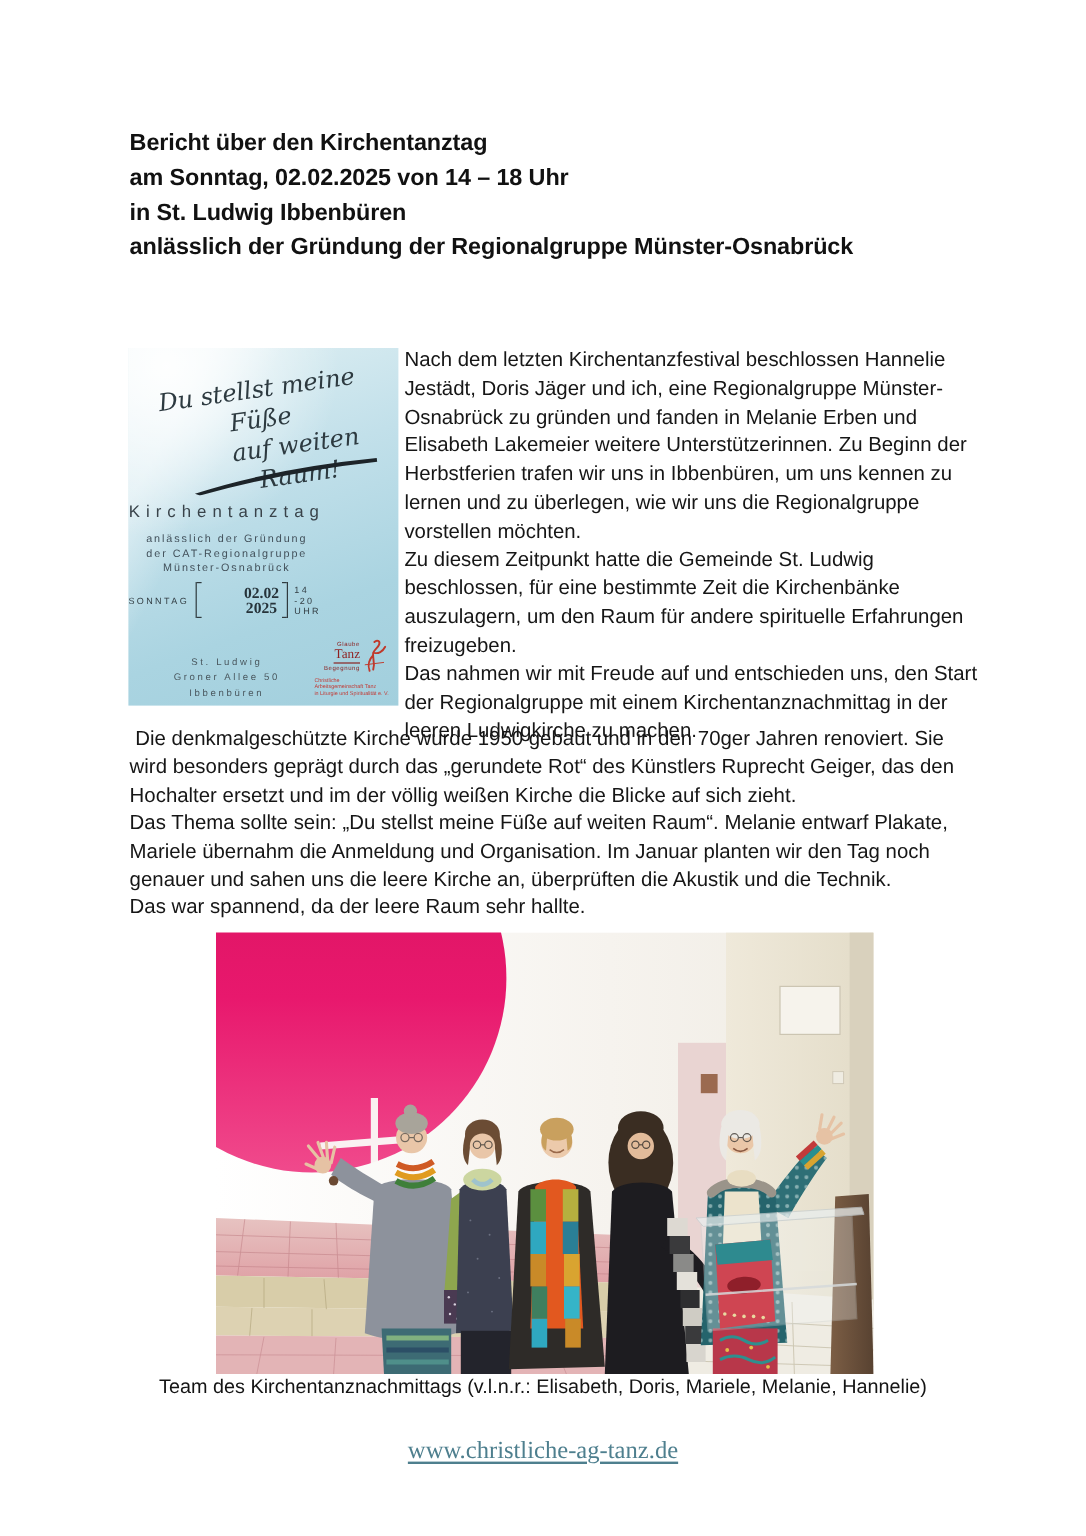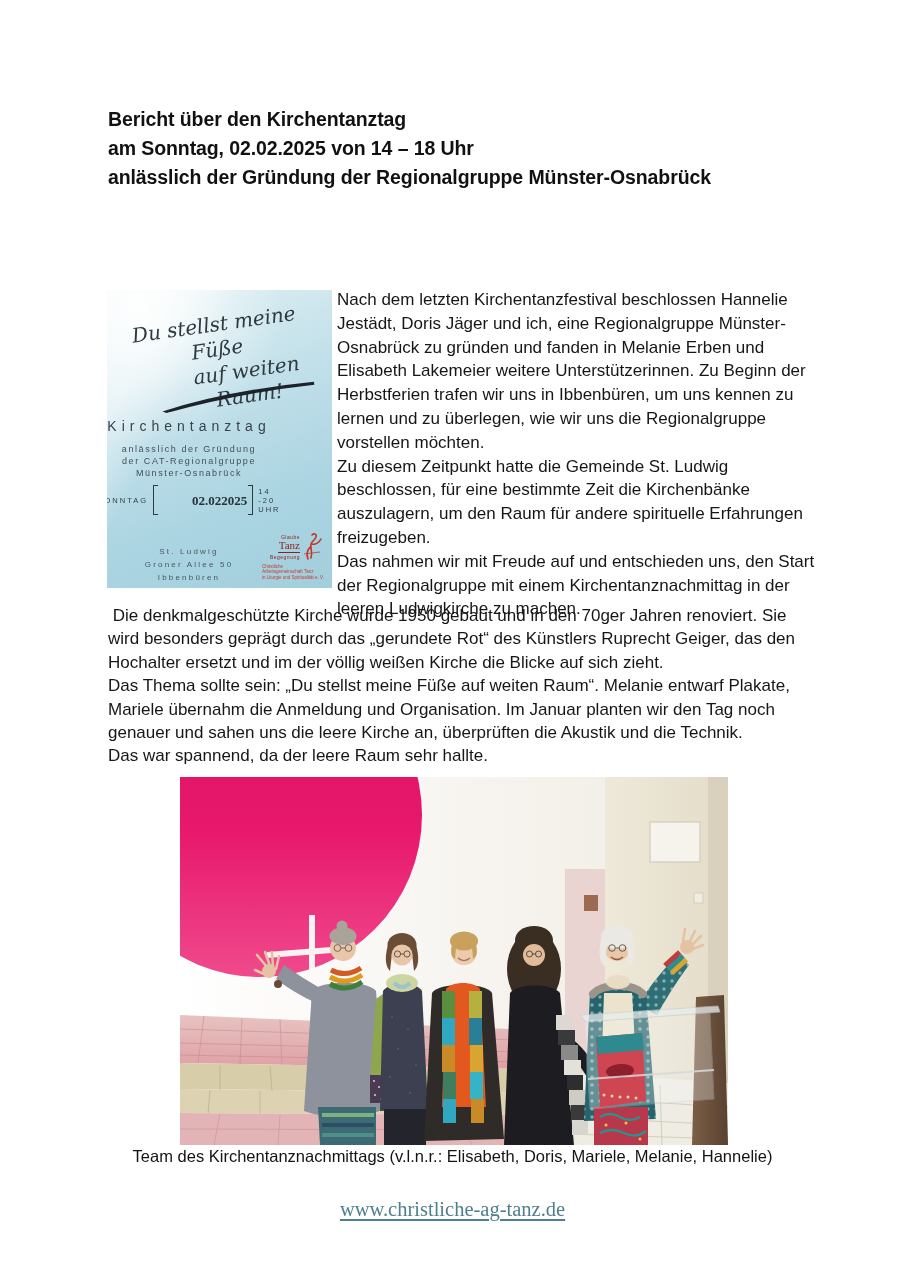--- a/index.html
+++ b/index.html
@@ -34,21 +34,21 @@
   }
   #poster-sub{
     position:absolute;left:0;top:153px;width:164px;text-align:center;
     font-size:9px;letter-spacing:1.6px;line-height:12px;color:#42505a;
   }
   #poster-date{
     position:absolute;left:0;top:195px;width:164px;display:flex;align-items:center;justify-content:center;gap:5px;
     color:#333e44;
   }
   .pd-side{font-size:7.5px;letter-spacing:2px;}
-  .pd-stack{display:flex;flex-direction:row;align-items:center;font-family:"Liberation Serif",serif;font-weight:700;font-size:13px;line-height:13px;color:#26333a;margin-left:33px;}
+  .pd-stack{display:flex;flex-direction:column;align-items:center;font-family:"Liberation Serif",serif;font-weight:700;font-size:13px;line-height:13px;color:#26333a;margin-left:33px;}
   .brk{width:4px;height:30px;position:relative;}
   .brk-l{border-left:1.4px solid #2f3a3e;}
   .brk-r{border-right:1.4px solid #2f3a3e;}
   .brk-l::before,.brk-l::after{content:"";position:absolute;left:0;width:4px;height:1.4px;background:#2f3a3e;}
   .brk-r::before,.brk-r::after{content:"";position:absolute;right:0;width:4px;height:1.4px;background:#2f3a3e;}
   .brk::before{top:0;} .brk::after{bottom:0;}
   #poster-loc{
     position:absolute;left:0;top:232px;width:164px;text-align:center;
     font-size:8px;letter-spacing:2.2px;line-height:13px;color:#4a585f;margin-top:23px;
   }
@@ -71,20 +71,21 @@
   #footer a{font-family:"Liberation Serif","DejaVu Serif",serif;font-size:20.5px;color:#4e7f8e;text-decoration:underline;text-underline-offset:3px;margin-top:16px;}
 </style>
 </head>
 <body>
 
 <div id="page">
 
   <div id="header">
     <div class="t-line">Bericht über den Kirchentanztag</div>
     <div class="t-line">am Sonntag, 02.02.2025 von 14 – 18 Uhr</div>
+    <div class="t-line">in St. Ludwig Ibbenbüren</div>
     <div class="t-line">anlässlich der Gründung der Regionalgruppe Münster-Osnabrück</div>
     <div class="sub-block">
     </div>
   </div>
 
   <div id="poster">
     <div id="poster-script">
       <div class="scr1">Du stellst meine Füße</div>
       <div class="scr2">auf weiten Raum!</div>
     </div>

